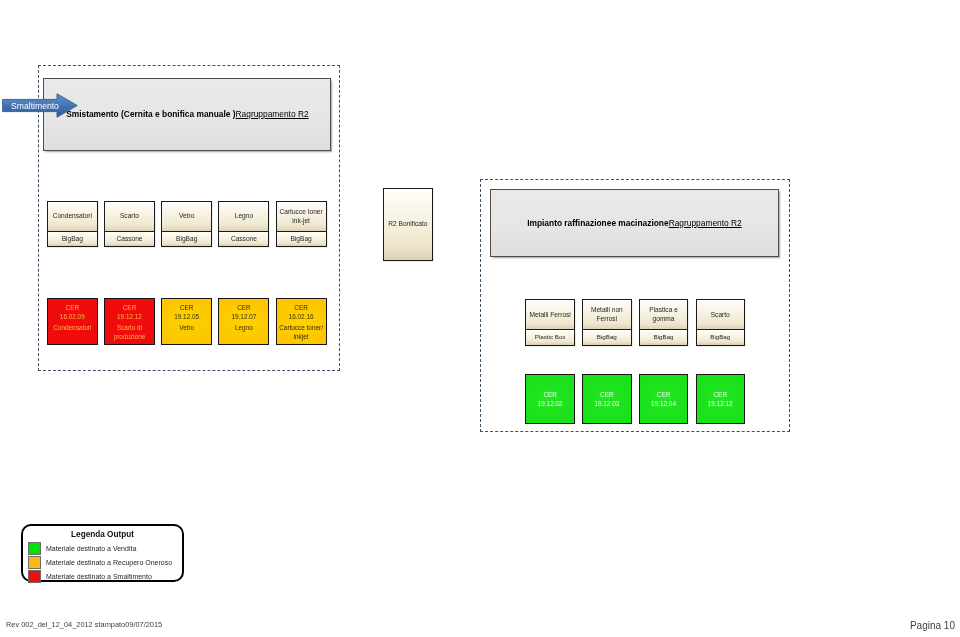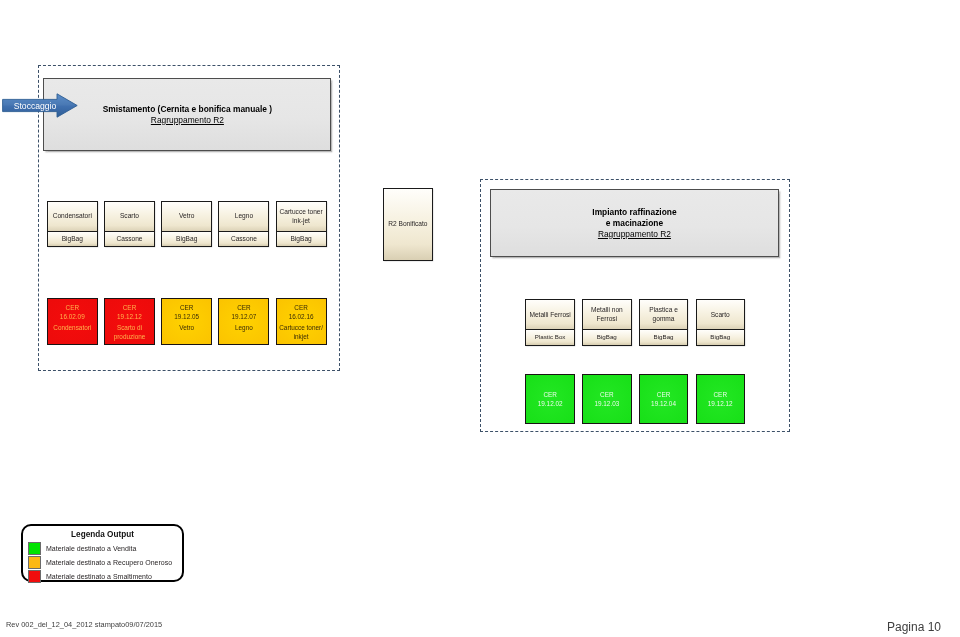--- a/index.html
+++ b/index.html
@@ -16,21 +16,21 @@
     display:flex;align-items:center;justify-content:center;text-align:center;}
   .titlebox-text{font-size:9.3px;color:#1a1a1a;line-height:13px;}
 
   
   .dashed{border:1.6px dashed #3c5068;box-sizing:border-box;}
 
   
   .procbox{background:linear-gradient(to bottom,#e9e9e9 0%,#e6e6e6 55%,#dedede 100%);
     border:1px solid #4d4d4d;box-sizing:border-box;
     box-shadow:1.5px 1.5px 1.5px rgba(0,0,0,0.28);
-    display:flex;flex-direction:column;align-items:center;justify-content:center;text-align:center;}
+    display:flex;flex-direction:row;align-items:center;justify-content:center;text-align:center;}
   .proc-l1{font-size:8.4px;font-weight:bold;color:#000;line-height:11px;white-space:nowrap;}
   .proc-l2{font-size:8.4px;color:#000;line-height:11px;text-decoration:underline;white-space:nowrap;}
 
   
   .arrowblock{left:2px;top:93px;width:76px;height:25px;}
   .arrowlabel{position:absolute;left:8px;top:0;width:50px;height:25px;
     display:flex;align-items:center;justify-content:center;
     font-size:8.6px;color:#ffffff;}
 
   
@@ -65,21 +65,21 @@
   .legendbox{left:21px;top:524px;width:163px;height:58px;
     border:2px solid #000;border-radius:10px;box-sizing:border-box;background:#fff;}
   .legend-title{position:absolute;left:0;right:0;top:4px;text-align:center;
     font-size:8.2px;font-weight:bold;color:#111;}
   .legend-row{position:absolute;left:5px;height:13px;display:flex;align-items:center;}
   .legend-swatch{width:13px;height:13px;border:0.5px solid #6b6b6b;box-sizing:border-box;}
   .legend-label{margin-left:5px;font-size:7px;color:#231f20;white-space:nowrap;}
 
   
   .footer-left{left:6px;top:620px;font-size:7.4px;color:#3e3e3e;white-space:nowrap;}
-  .footer-right{right:19px;top:620px;font-size:12px;color:#3e3e3e;white-space:nowrap;}
+  .footer-right{right:5px;top:620px;font-size:10px;color:#3e3e3e;white-space:nowrap;}
 </style>
 </head>
 <body>
 
 <div id="page">
     <svg width="960" height="637" class="abs" style="left:0;top:0;"></svg>
     <div class="abs dashed" style="left:37.6px;top:65.4px;width:302px;height:306px;"></div>
     <div class="abs dashed" style="left:479.6px;top:179.4px;width:310px;height:253px;"></div>
     <div class="abs procbox" style="left:43.4px;top:78.3px;width:288px;height:72.5px;">
       <div class="proc-l1">Smistamento  (Cernita e bonifica manuale )</div>
@@ -88,21 +88,21 @@
     <div class="abs arrowblock"><svg width="76" height="25" viewBox="0 0 76 25">
         <defs>
           <linearGradient id="arrg" x1="0" y1="0" x2="0" y2="1">
             <stop offset="0" stop-color="#5b8dc8"></stop>
             <stop offset="0.45" stop-color="#4b7ab5"></stop>
             <stop offset="0.55" stop-color="#3f6fae"></stop>
             <stop offset="1" stop-color="#2f5e96"></stop>
           </linearGradient>
         </defs>
         <path d="M0.6 6.4 L55 6.4 L55 0.8 L75.2 12.5 L55 24.2 L55 18.6 L0.6 18.6 Z" fill="url(#arrg)" stroke="#2e5d93" stroke-width="0.9"></path>
-      </svg><div class="arrowlabel">Stoccaggio</div></div>
+      </svg><div class="arrowlabel">Smaltimento</div></div>
     <div class="abs matbox" style="left:46.8px;top:200.6px;width:51px;height:46.8px;">
       <div class="mat-top" style="height:30.2px;">
         <div class="mat-text">Condensatori</div>
       </div>
       <div class="mat-bot" style="height:14.399999999999999px;">
         <div class="mat-text">BigBag</div>
       </div>
     </div>
     <div class="abs matbox" style="left:104px;top:200.6px;width:51px;height:46.8px;">
       <div class="mat-top" style="height:30.2px;">

